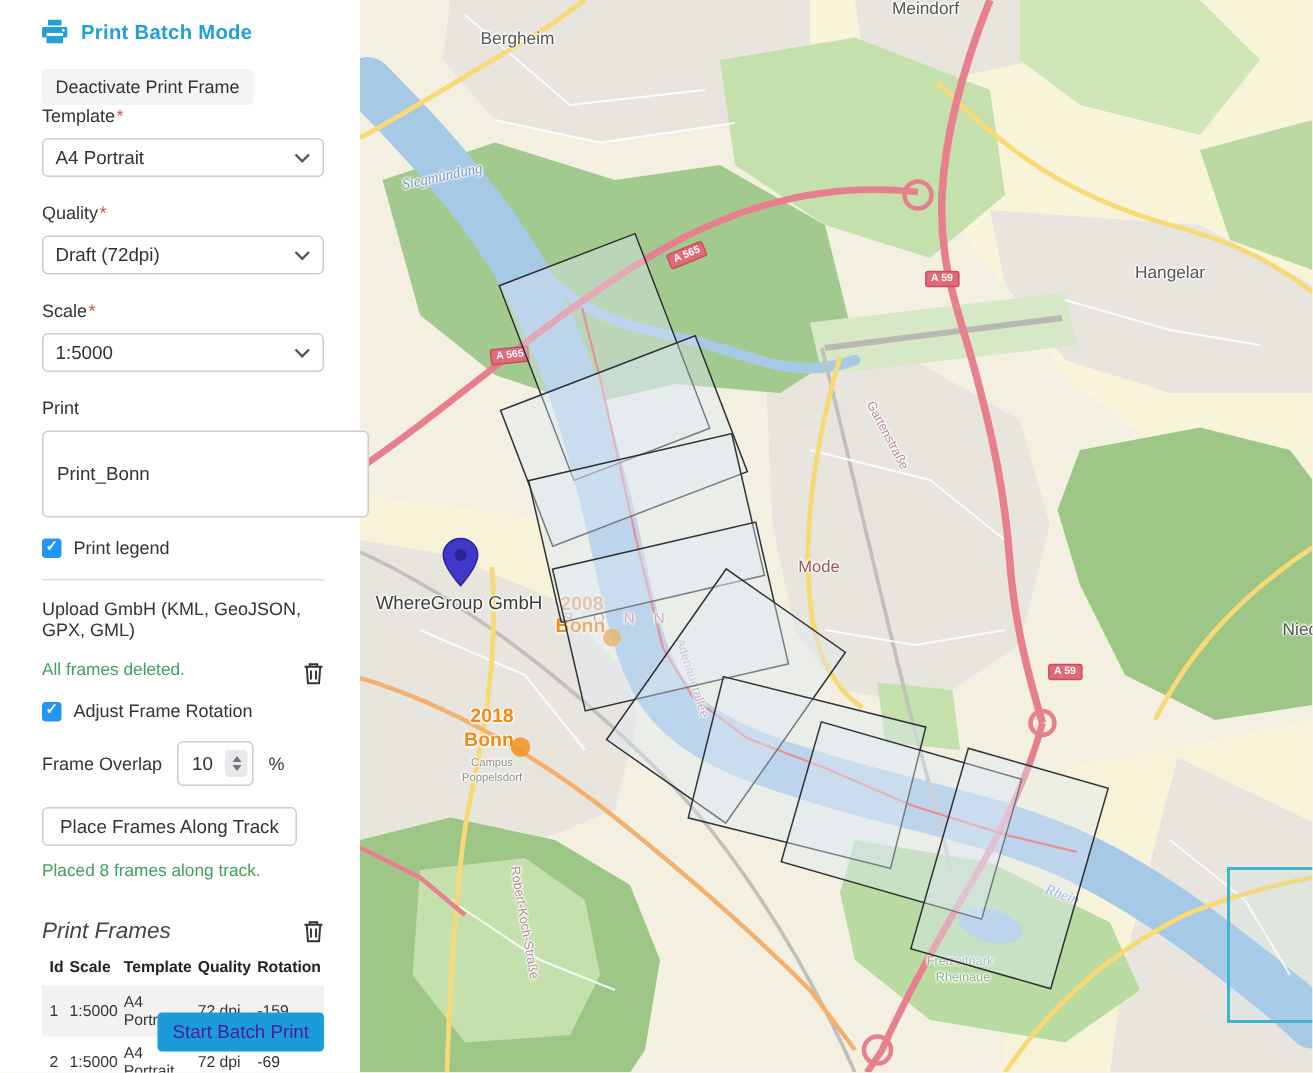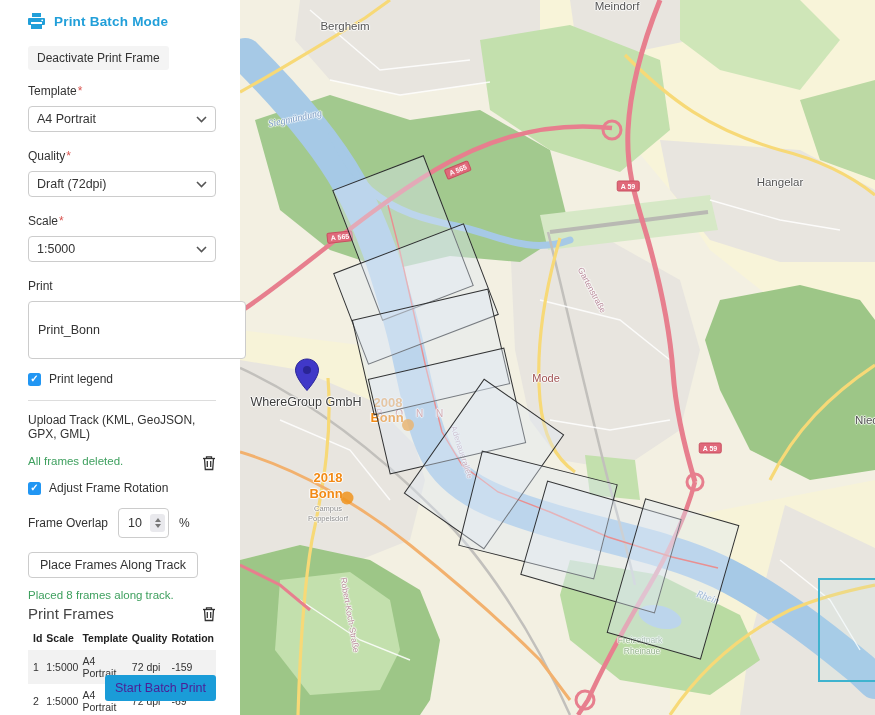--- a/index.html
+++ b/index.html
@@ -3,42 +3,42 @@
 <meta charset="utf-8">
 <style>
   html,body{margin:0;padding:0;}
   body{width:875px;height:715px;position:relative;font-family:"Liberation Sans",sans-serif;background:#fff;overflow:hidden;}
 
   
   .panel{position:absolute;left:18px;top:0;width:208px;height:715px;background:#fff;box-sizing:border-box;padding:0 10px;z-index:30;}
   .panel-header{display:flex;align-items:center;gap:9px;margin-top:13px;}
   .panel-title{color:#219fd9;font-weight:bold;font-size:13.5px;letter-spacing:.2px;}
   .btn-soft{display:inline-block;margin-top:17px;background:#f4f4f4;border:none;border-radius:3px;padding:5px 9px;font-size:12px;color:#333;font-family:inherit;cursor:pointer;}
-  .fgroup{margin-top:14px;}
+  .fgroup{margin-top:0;}
   .flabel{font-size:12px;color:#333;}
   .req{color:#d9534f;margin-left:1px;}
   .select{margin-top:8px;height:24px;border:1px solid #ccc;border-radius:4px;display:flex;align-items:center;justify-content:space-between;padding:0 8px;font-size:12.5px;color:#333;background:#fff;cursor:pointer;}
   .tinput{margin-top:8px;height:22px;width:198px;border:1px solid #ccc;border-radius:4px;padding:17px 9px;font-size:12.5px;color:#333;font-family:inherit;}
   .checkrow{display:flex;align-items:center;gap:8px;margin-top:13px;}
   .checkbox{width:13px;height:13px;border-radius:2.5px;background:#2196f3;display:inline-flex;align-items:center;justify-content:center;flex:0 0 auto;cursor:pointer;}
   .checkbox:after{content:"✓";color:#fff;font-size:10px;line-height:1;font-weight:bold;}
   .checklabel{font-size:12px;color:#333;}
   .divider{border:none;border-top:1px solid #ddd;margin:14px 0 0 0;}
   .upload-label{margin-top:12px;font-size:12px;color:#333;}
   .statusrow{display:flex;align-items:flex-start;justify-content:space-between;margin-top:14px;}
   .status-green{font-size:11.5px;color:#3fa05f;}
   .icon-btn{background:none;border:none;padding:0;cursor:pointer;line-height:0;}
   .overlap-row{display:flex;align-items:center;gap:10px;margin-top:13px;}
   .spinbox{display:flex;align-items:center;border:1px solid #ccc;border-radius:4px;height:24px;padding:2px 3px 2px 9px;gap:6px;}
   .spinval{font-size:12.5px;color:#333;width:16px;}
   .spinner{width:15px;height:18px;background:#e9e9ed;border-radius:3px;display:flex;flex-direction:column;align-items:center;justify-content:center;gap:2px;cursor:pointer;}
   .tri-up{width:0;height:0;border-left:3.5px solid transparent;border-right:3.5px solid transparent;border-bottom:4px solid #777;}
   .tri-dn{width:0;height:0;border-left:3.5px solid transparent;border-right:3.5px solid transparent;border-top:4px solid #777;}
   .btn-outline{display:inline-block;margin-top:14px;background:#fff;border:1px solid #ccc;border-radius:4px;padding:5px 11px;font-size:12.5px;color:#333;font-family:inherit;cursor:pointer;}
-  .pf-head{display:flex;align-items:center;justify-content:space-between;margin-top:4px;}
+  .pf-head{display:flex;align-items:center;justify-content:space-between;margin-top:25px;font-style:italic;}
   .pf-title{font-size:15px;color:#444;}
   table.pf{width:100%;border-collapse:collapse;margin-top:7px;}
   table.pf th{font-size:10.5px;color:#222;text-align:left;padding:3px 2px 6px 2px;font-weight:bold;}
   table.pf td{font-size:10.5px;color:#333;padding:5px 2px;vertical-align:middle;}
   table.pf tbody tr:nth-child(odd){background:#f2f2f2;}
   table.pf th:nth-child(1),table.pf td:nth-child(1){width:22px;padding-left:5px;}
   table.pf th:nth-child(2),table.pf td:nth-child(2){width:40px;}
   table.pf th:nth-child(3),table.pf td:nth-child(3){width:48px;}
   table.pf th:nth-child(4),table.pf td:nth-child(4){width:42px;}
   .btn-primary{position:absolute;right:10px;bottom:14px;background:#1a9cd8;color:#4c1d95;border:none;border-radius:3px;padding:6px 10px;font-size:12.5px;font-family:inherit;cursor:pointer;}
@@ -116,21 +116,21 @@
     <input class="tinput" type="text" value="Print_Bonn" style="">
   </div>
 
   <div class="checkrow">
     <span class="checkbox"></span>
     <span class="checklabel">Print legend</span>
   </div>
 
   <hr class="divider">
 
-  <div class="upload-label">Upload Track (KML, GeoJSON, GPX, GML)</div>
+  <div class="upload-label">Upload GmbH (KML, GeoJSON, GPX, GML)</div>
 
   <div class="statusrow">
     <span class="status-green">All frames deleted.</span>
     <button class="icon-btn">
       <svg width="14" height="16" viewBox="0 0 14 16">
           <g fill="none" stroke="#333" stroke-width="1.3">
             <path d="M1 3.5h12"></path>
             <path d="M4.5 3.5V1.8h5v1.7"></path>
             <path d="M2.5 3.5l.8 11h7.4l.8-11"></path>
             <path d="M5.3 6v6M8.7 6v6"></path>

